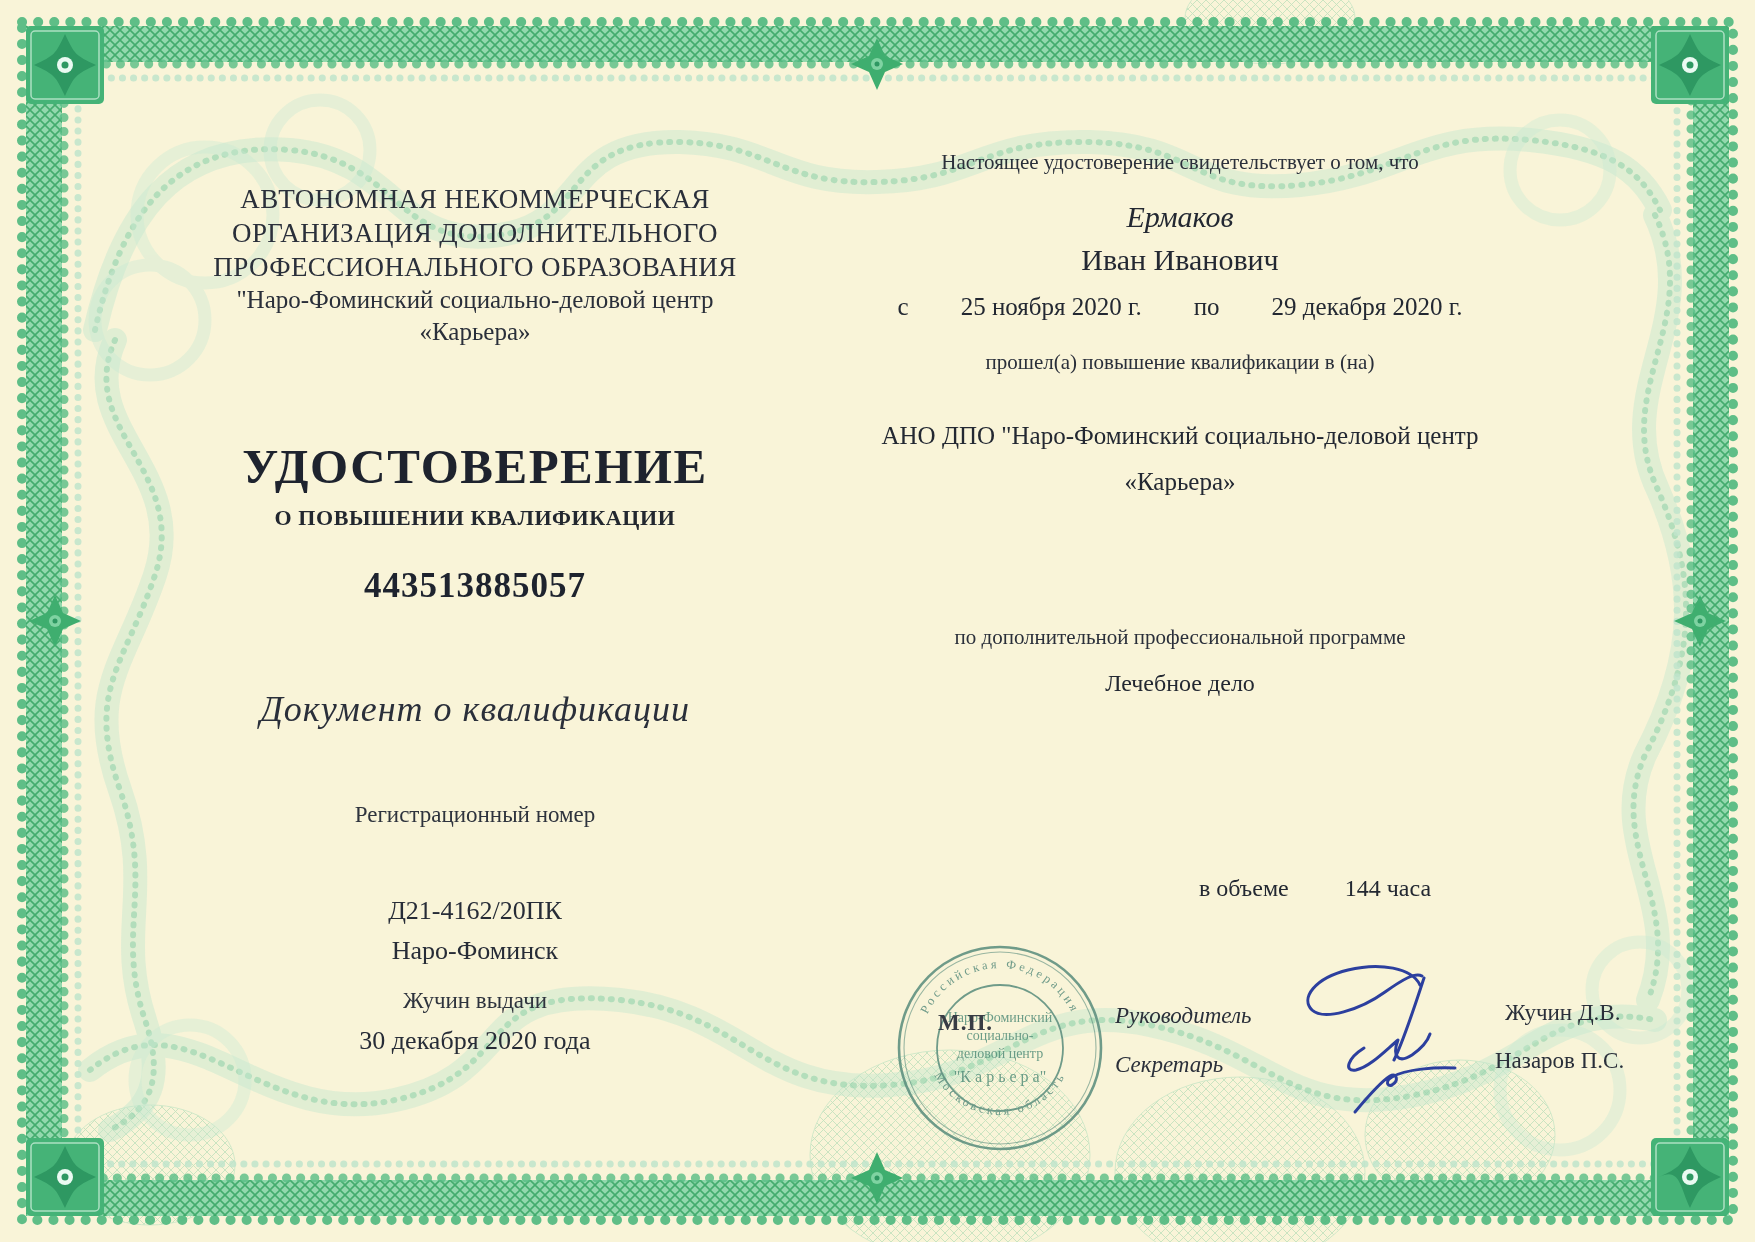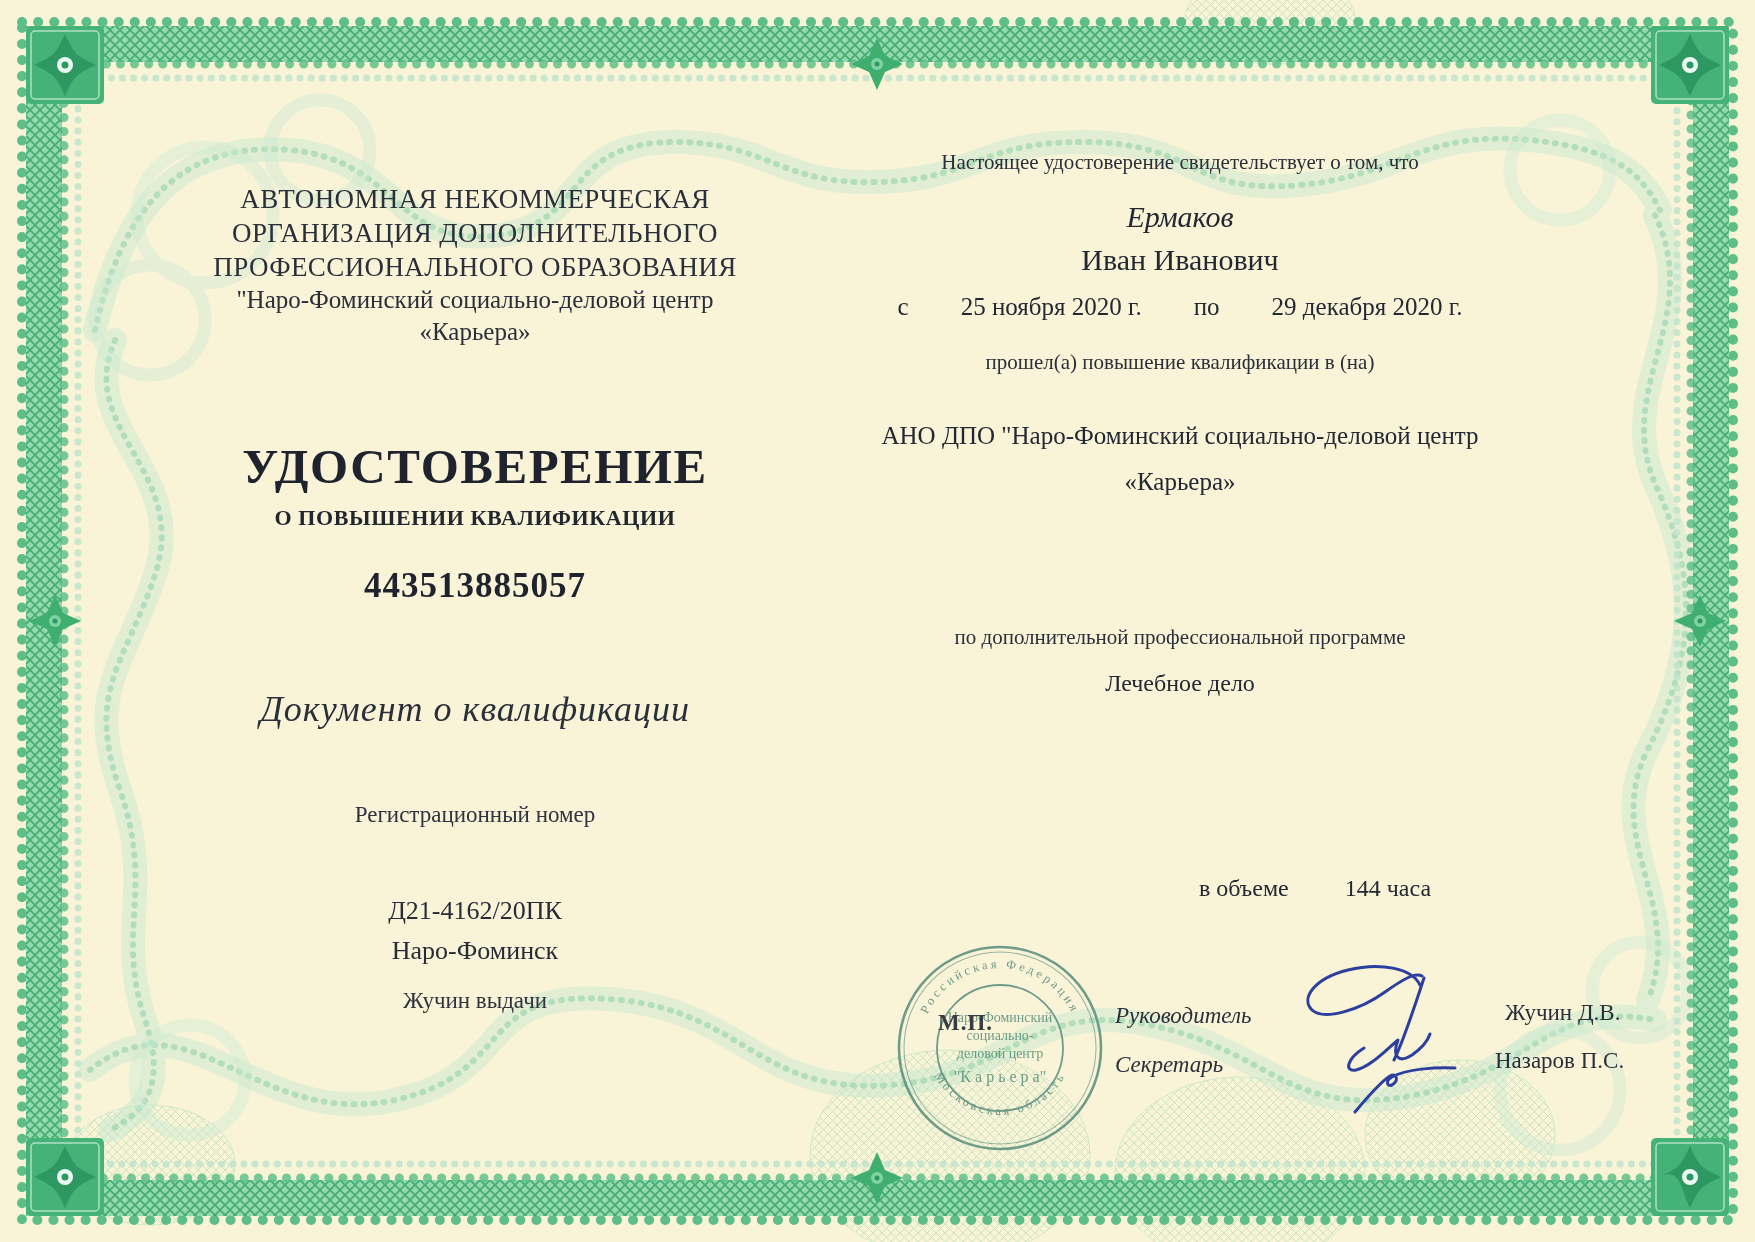--- a/index.html
+++ b/index.html
@@ -176,20 +176,21 @@
   <div class="abs ctr subtitle" style="left:160px;top:505px;width:630px;">О ПОВЫШЕНИИ КВАЛИФИКАЦИИ</div>
   <div class="abs ctr serial" style="left:160px;top:566px;width:630px;">443513885057</div>
   <div class="abs ctr dockind" style="left:160px;top:688px;width:630px;">Документ о квалификации</div>
 
   <div class="abs ctr formlabel" style="left:160px;top:802px;width:630px;">Регистрационный номер</div>
   <div class="abs ctr value" style="left:160px;top:855px;width:630px;margin-top:41px;">Д21-4162/20ПК</div>
 
   <div class="abs ctr value" style="left:160px;top:936px;width:630px;">Наро-Фоминск</div>
 
   <div class="abs ctr formlabel" style="left:160px;top:988px;width:630px;">Жучин выдачи</div>
+  <div class="abs ctr value" style="left:160px;top:1026px;width:630px;">30 декабря 2020 года</div>
 
   <div class="abs ctr statement" style="left:860px;top:150px;width:640px;">Настоящее удостоверение свидетельствует о том, что</div>
 
   <div class="abs ctr person" style="left:860px;top:200px;width:640px;font-style:italic;">Ермаков</div>
   <div class="abs ctr person" style="left:860px;top:243px;width:640px;">Иван Иванович</div>
 
   <div class="abs period" style="left:860px;top:293px;width:640px;">
     <span>с</span>
     <span>25 ноября 2020 г.</span>
     <span>по</span>

